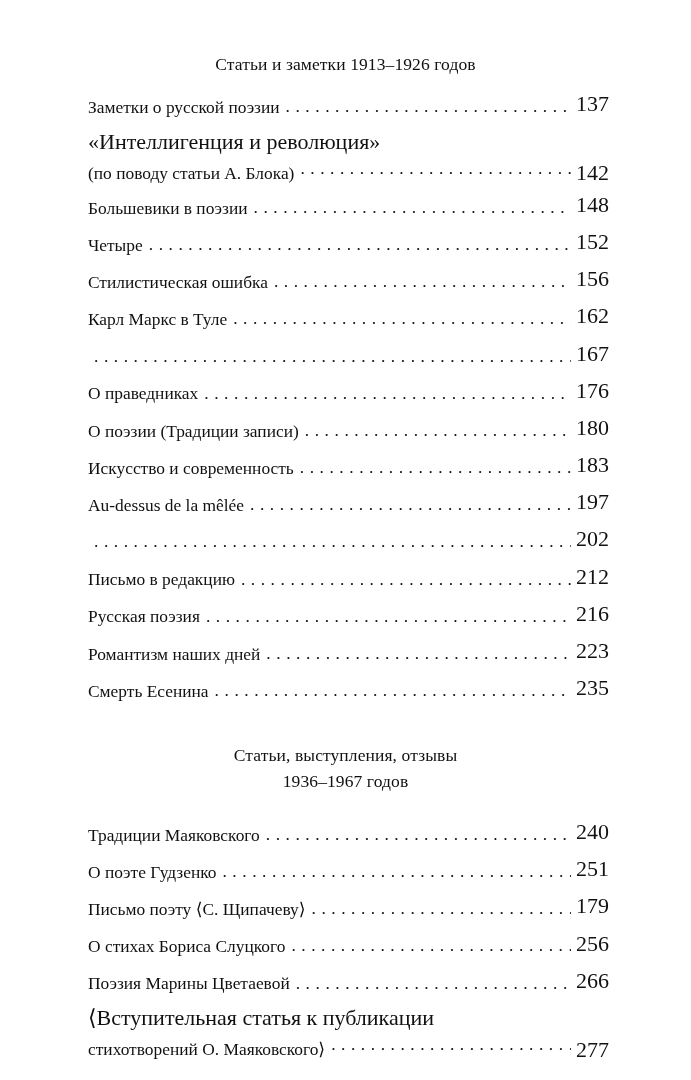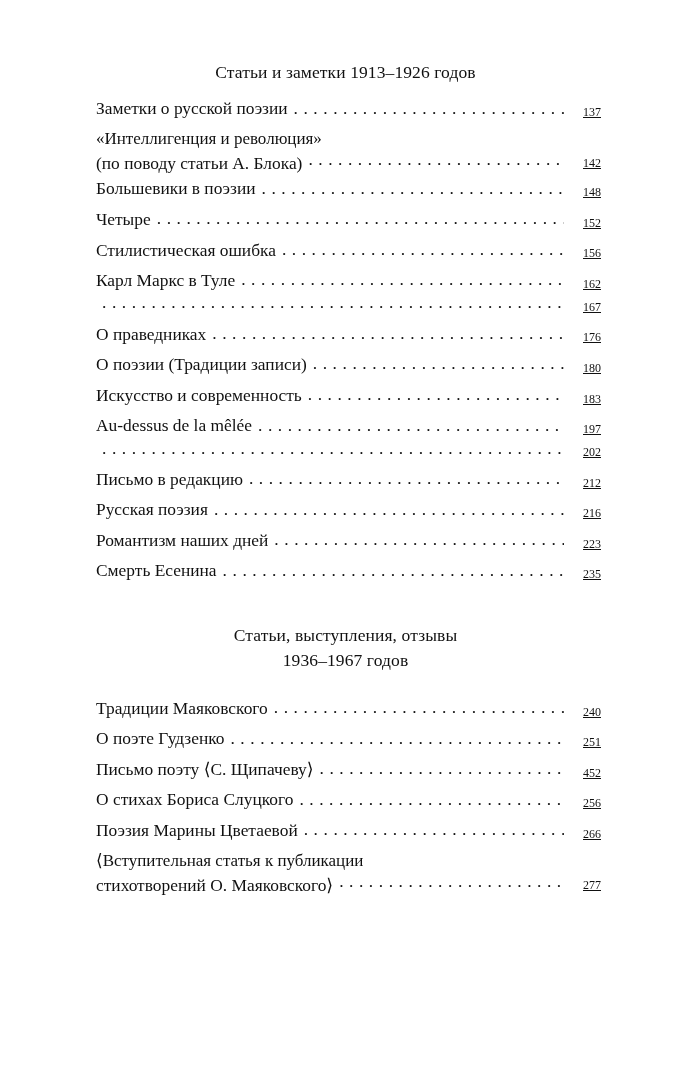--- a/index.html
+++ b/index.html
@@ -12,21 +12,21 @@
     height: 1080px;
     font-family: "Liberation Serif", serif;
     color: #111111;
     position: relative;
     overflow: hidden;
   }
   .page {
     width: 691px;
     height: 1080px;
     box-sizing: border-box;
-    padding: 8px;
+    padding: 0;
     position: relative;
   }
   .section {
     margin: 0;
   }
   .section-title {
     text-align: center;
     font-size: 17.5px;
     line-height: 1.45;
     margin: 0;
@@ -79,27 +79,26 @@
     bottom: 0.04em;
     white-space: nowrap;
     font-size: 17.4px;
     letter-spacing: 0.6px;
     color: #111111;
   }
   .page-num {
     flex: 0 0 auto;
     text-align: right;
     min-width: 32px;
-    font-size: 12px;
-    text-decoration: underline;
+    font-size: 22px;
   }
   
   .entry-firstline {
     padding: 0 82px 0 88px;
-    font-size: 17px;
+    font-size: 22px;
     line-height: 1.44;
     margin-bottom: 0;
     white-space: pre;
   }
   .italic {
   }
 </style>
 </head>
 <body>
 
@@ -223,21 +222,21 @@
 
       <li class="toc-entry">
         <span class="entry-text">О поэте Гудзенко</span>
         <span class="leader"></span>
         <span class="page-num">251</span>
       </li>
 
       <li class="toc-entry">
         <span class="entry-text">Письмо поэту ⟨С. Щипачеву⟩</span>
         <span class="leader"></span>
-        <span class="page-num">452</span>
+        <span class="page-num">179</span>
       </li>
 
       <li class="toc-entry">
         <span class="entry-text">О стихах Бориса Слуцкого</span>
         <span class="leader"></span>
         <span class="page-num">256</span>
       </li>
 
       <li class="toc-entry">
         <span class="entry-text">Поэзия Марины Цветаевой</span>

